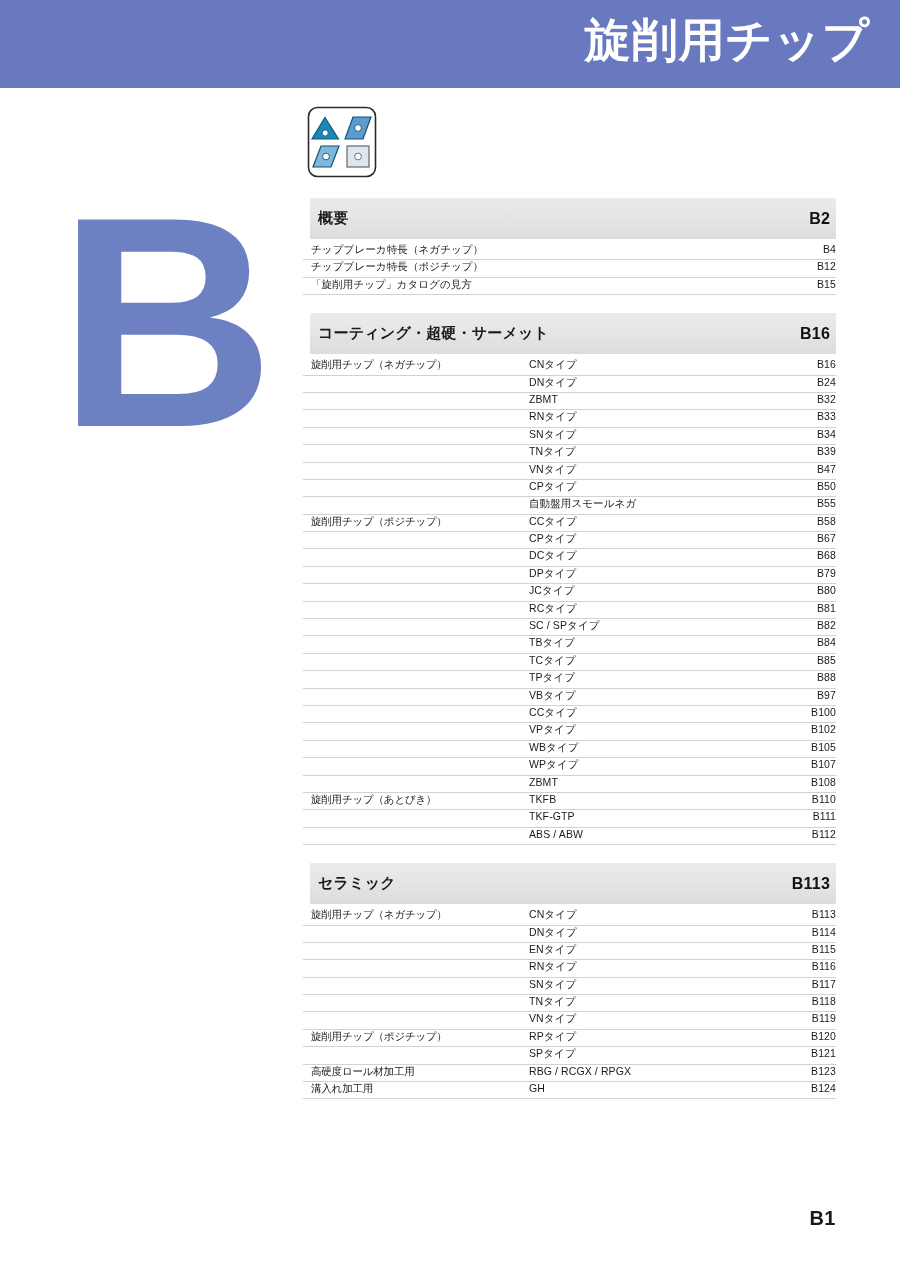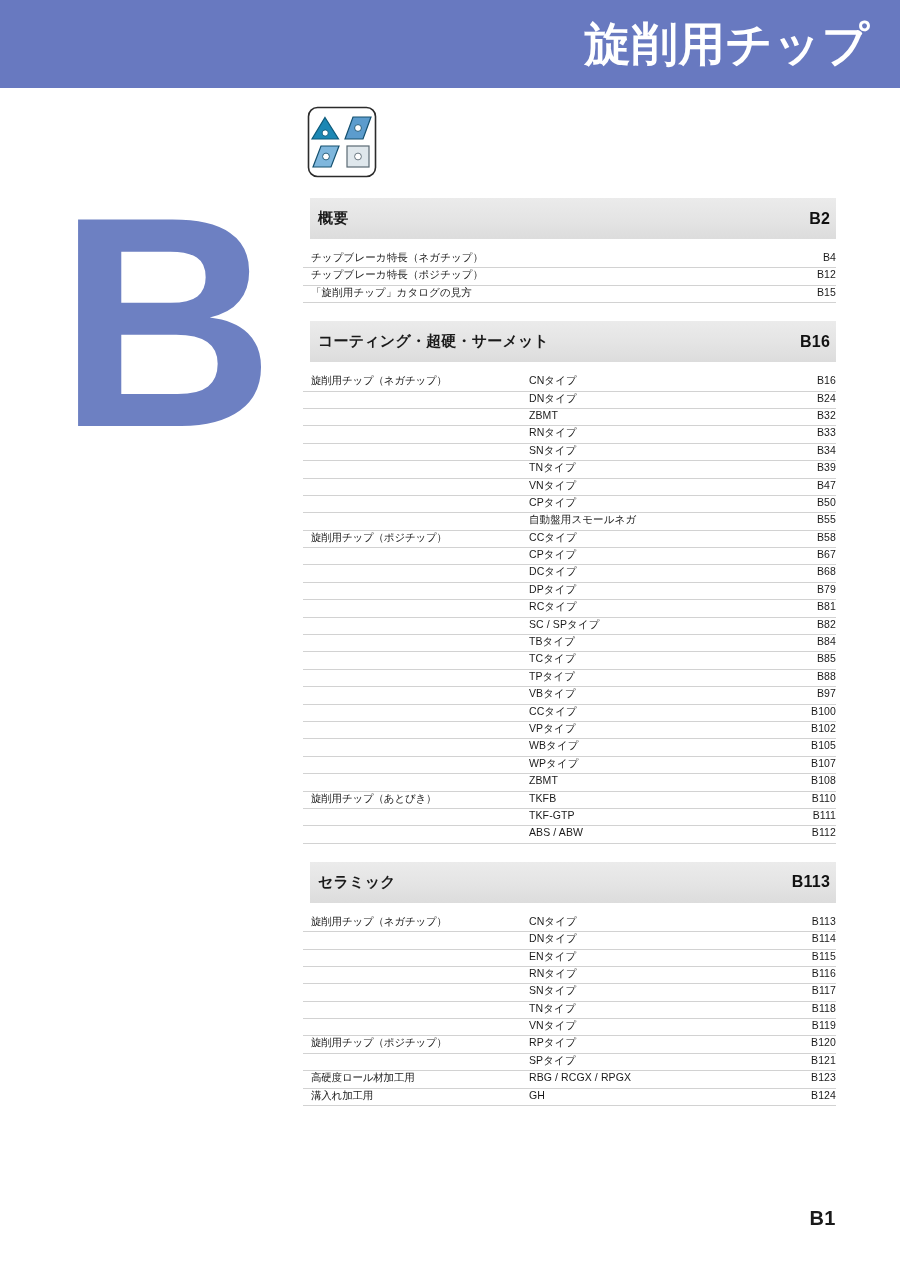--- a/index.html
+++ b/index.html
@@ -16,20 +16,21 @@
   
   .header-band {
     position: absolute;
     top: 0; left: 0;
     width: 900px;
     height: 88px;
     background: #6879c0;
     display: flex;
     align-items: center;
     justify-content: flex-end;
+    font-family: Liberation Mono, monospace;
   }
   .header-title {
     color: #ffffff;
     font-size: 46px;
     font-weight: bold;
     letter-spacing: 1px;
     padding-right: 30px;
     line-height: 1;
     white-space: nowrap;
   }
@@ -94,21 +95,21 @@
     z-index: 2;
     padding-left: 4px;
   }
   .section-page {
     font-size: 16px;
     font-weight: bold;
     color: #111111;
     letter-spacing: 0.2px;
   }
 
-  .rows { margin-top: 12px; }
+  .rows { margin-top: 4px; }
 
   .row {
     display: flex;
     align-items: baseline;
     height: 17.4px;
     border-bottom: 1px solid #d2d2d2;
     font-size: 10.5px;
     color: #1a1a1a;
     padding-left: 8px;
   }
@@ -269,20 +270,25 @@
           <span class="col-item">DCタイプ</span>
           <span class="col-page">B68</span>
         </div>
         <div class="row">
           <span class="col-group"></span>
           <span class="col-item">DPタイプ</span>
           <span class="col-page">B79</span>
         </div>
         <div class="row">
           <span class="col-group"></span>
+          <span class="col-item">JCタイプ</span>
+          <span class="col-page">B80</span>
+        </div>
+        <div class="row">
+          <span class="col-group"></span>
           <span class="col-item">RCタイプ</span>
           <span class="col-page">B81</span>
         </div>
         <div class="row">
           <span class="col-group"></span>
           <span class="col-item">SC / SPタイプ</span>
           <span class="col-page">B82</span>
         </div>
         <div class="row">
           <span class="col-group"></span>

